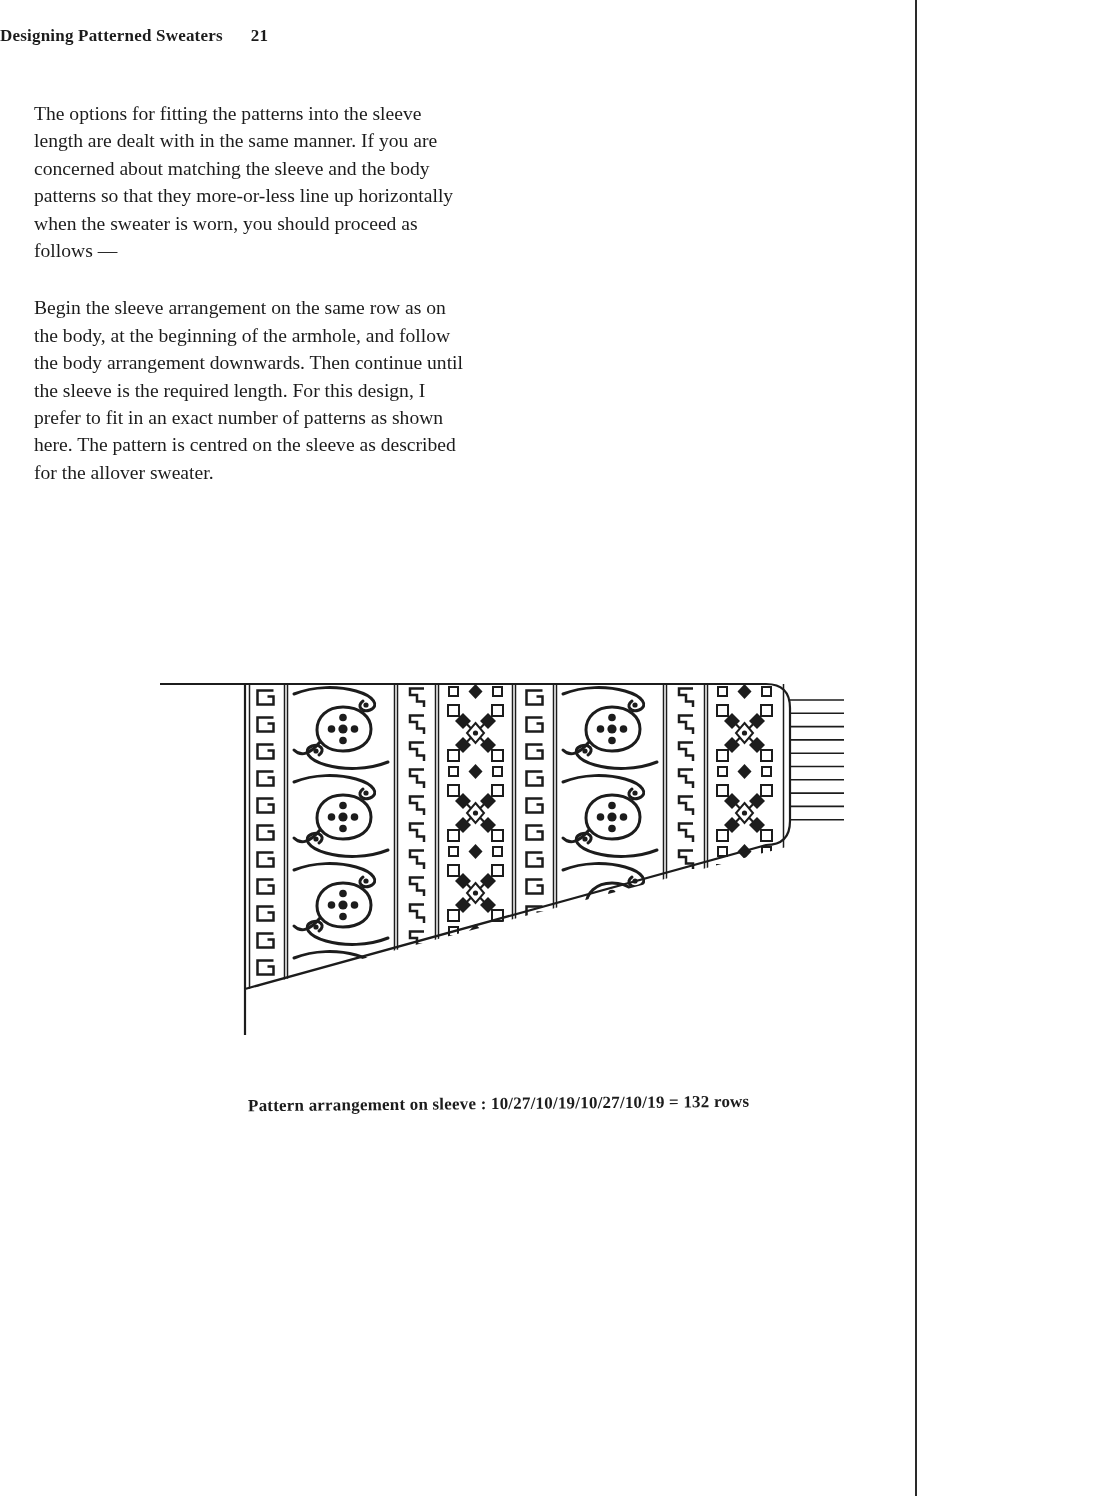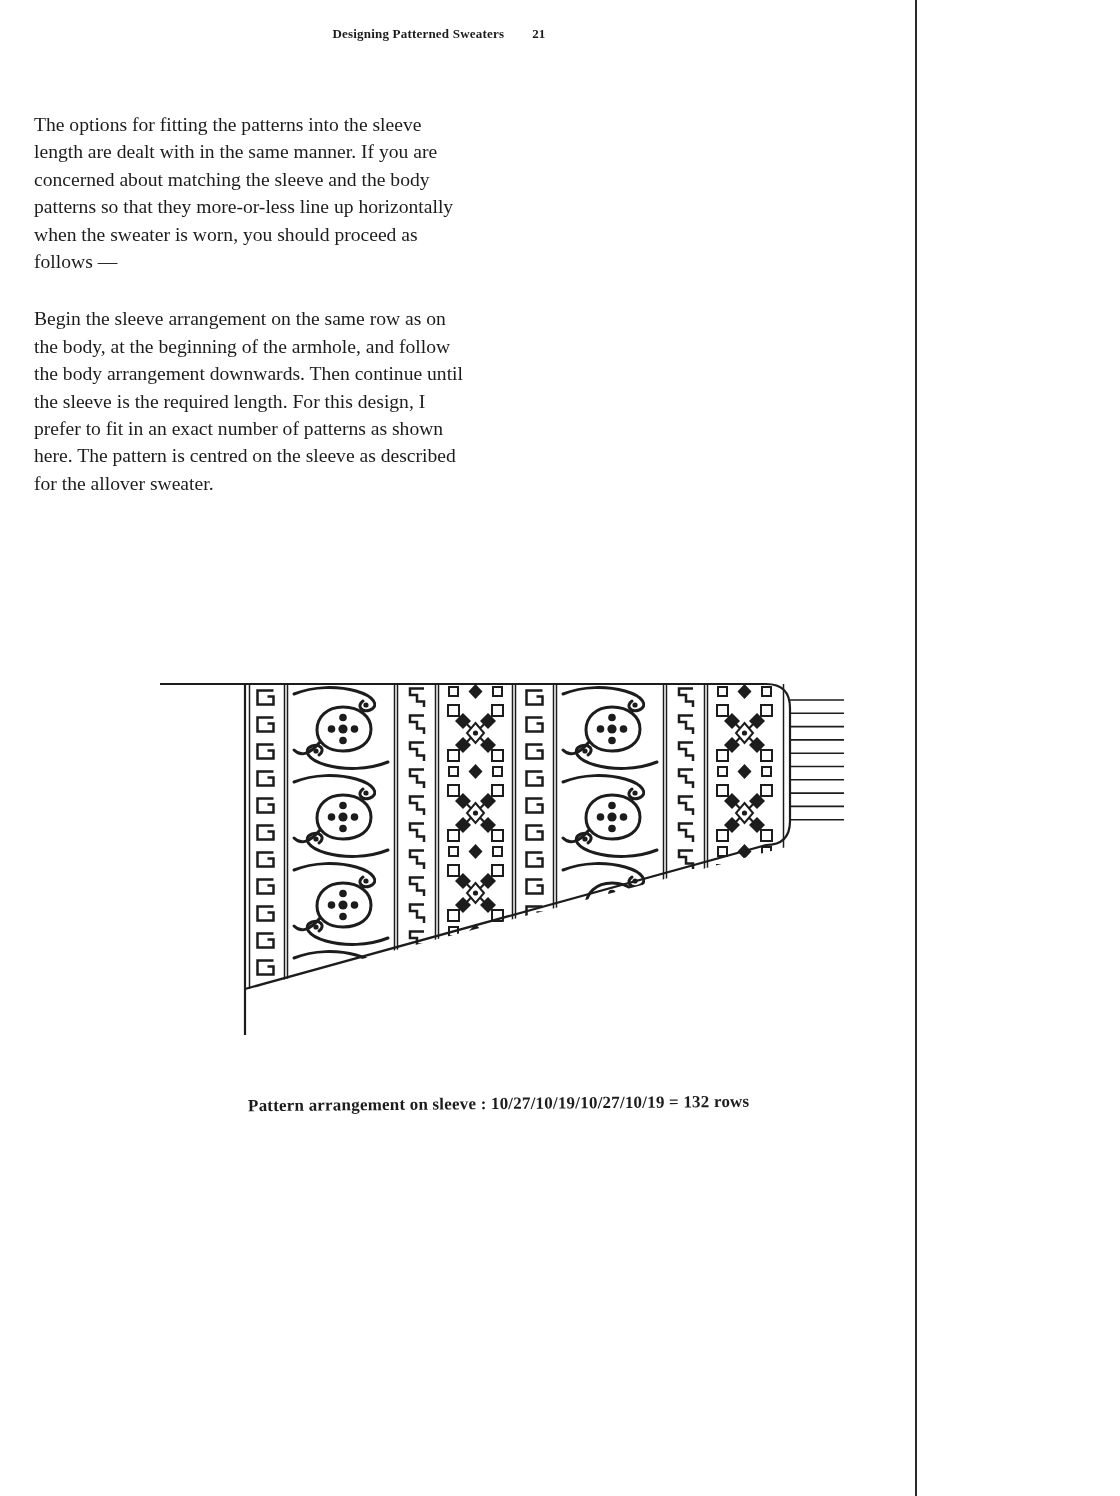--- a/index.html
+++ b/index.html
@@ -11,30 +11,30 @@
     color:#1c1c1c;
     overflow:hidden;
     margin:0 auto;
   }
   .page-rule{
     position:absolute;left:915px;top:0;width:2px;height:1496px;
     background:#2a2a2a;
   }
   .header{
     position:absolute;top:26px;left:0;width:878px;
-    text-align:center;
-    font-weight:bold;font-size:13px;letter-spacing:.2px;
+    text-align:left;
+    font-weight:bold;font-size:17px;letter-spacing:.2px;
     white-space:nowrap;
   }
   .header .page-number{margin-left:28px;}
   .body-text{
     position:absolute;left:34px;top:96px;width:434px;
     font-size:19.6px;line-height:27.4px;
   }
-  .body-text p{margin:15px 0 30px 0;}
+  .body-text p{margin:4px 0 30px 0;}
   .figure{position:absolute;left:140px;top:668px;width:720px;height:380px;}
   .caption{
     position:absolute;left:248px;top:1094px;
     font-weight:bold;font-size:17px;letter-spacing:.2px;
     white-space:nowrap;
     transform:rotate(-0.5deg);
   }
 </style>
 </head>
 <body>

